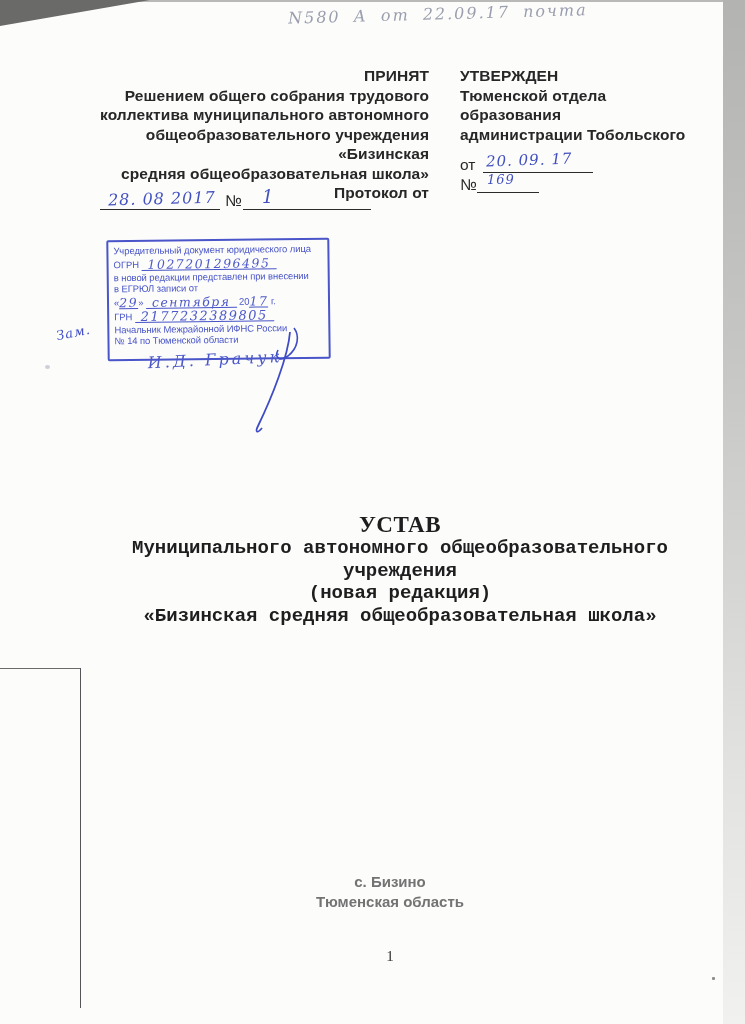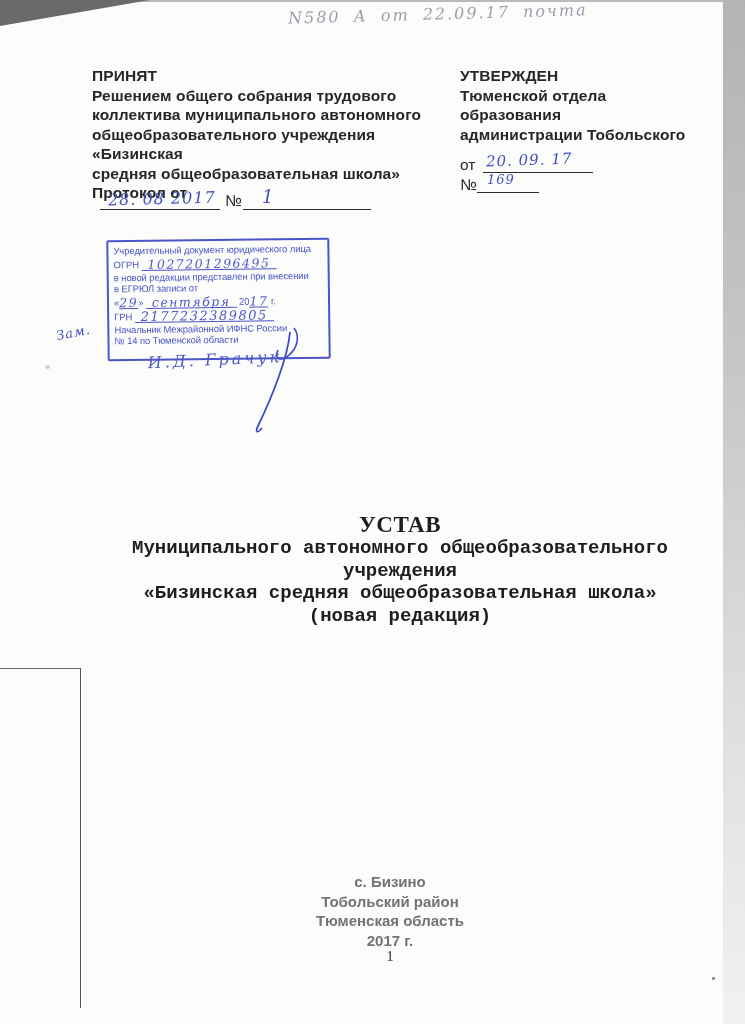--- a/index.html
+++ b/index.html
@@ -30,21 +30,21 @@
     font-family:"DejaVu Serif",serif;font-style:italic;
     font-size:16px;color:#9b9eae;letter-spacing:2px;word-spacing:6px;
     transform:rotate(-1.6deg);white-space:nowrap;
   }
 
   
   .print-block{
     position:absolute;color:#272727;font-weight:bold;
     font-size:15.5px;line-height:19.5px;letter-spacing:0.1px;white-space:nowrap;
   }
-  .accepted{left:92px;top:66px;}
+  .accepted{left:100px;top:66px;text-align:right;}
   .approved{left:460px;top:66px;}
 
   
   .fill-line{position:absolute;border-bottom:1.6px solid #2b2b2b;}
   .hand{
     font-family:"DejaVu Serif",serif;font-style:italic;color:#4250c0;
     white-space:nowrap;position:absolute;letter-spacing:1px;
   }
   .num-label{position:absolute;color:#272727;font-weight:normal;font-size:15.5px;}
 
@@ -161,25 +161,23 @@
   </div>
   <div class="zam-note">Зам.</div>
   <svg class="flourish" viewBox="0 0 80 115">
     <path d="M56,6 C62,14 60,26 50,34 C42,40 36,36 40,28" fill="none" stroke="#3f4cc6" stroke-width="1.6"></path>
     <path d="M52,10 C50,35 34,75 20,104 C17,110 19,112 24,106" fill="none" stroke="#3f4cc6" stroke-width="1.8"></path>
   </svg>
 
   <div class="title-block">
     <div class="title-main">УСТАВ</div>
     <div class="title-sub">Муниципального автономного общеобразовательного учреждения</div>
+    <div class="title-sub">(новая редакция)</div>
     <div class="title-sub">«Бизинская средняя общеобразовательная школа»</div>
-    <div class="title-sub">(новая редакция)</div>
   </div>
 
   <div class="footer-block">
     <div>с. Бизино</div>
-    <div>Тобольский район</div>
     <div>Тюменская область</div>
-    <div>2017 г.</div>
   </div>
   <div class="page-number">1</div>
 
 </div>
 
 </body></html>

